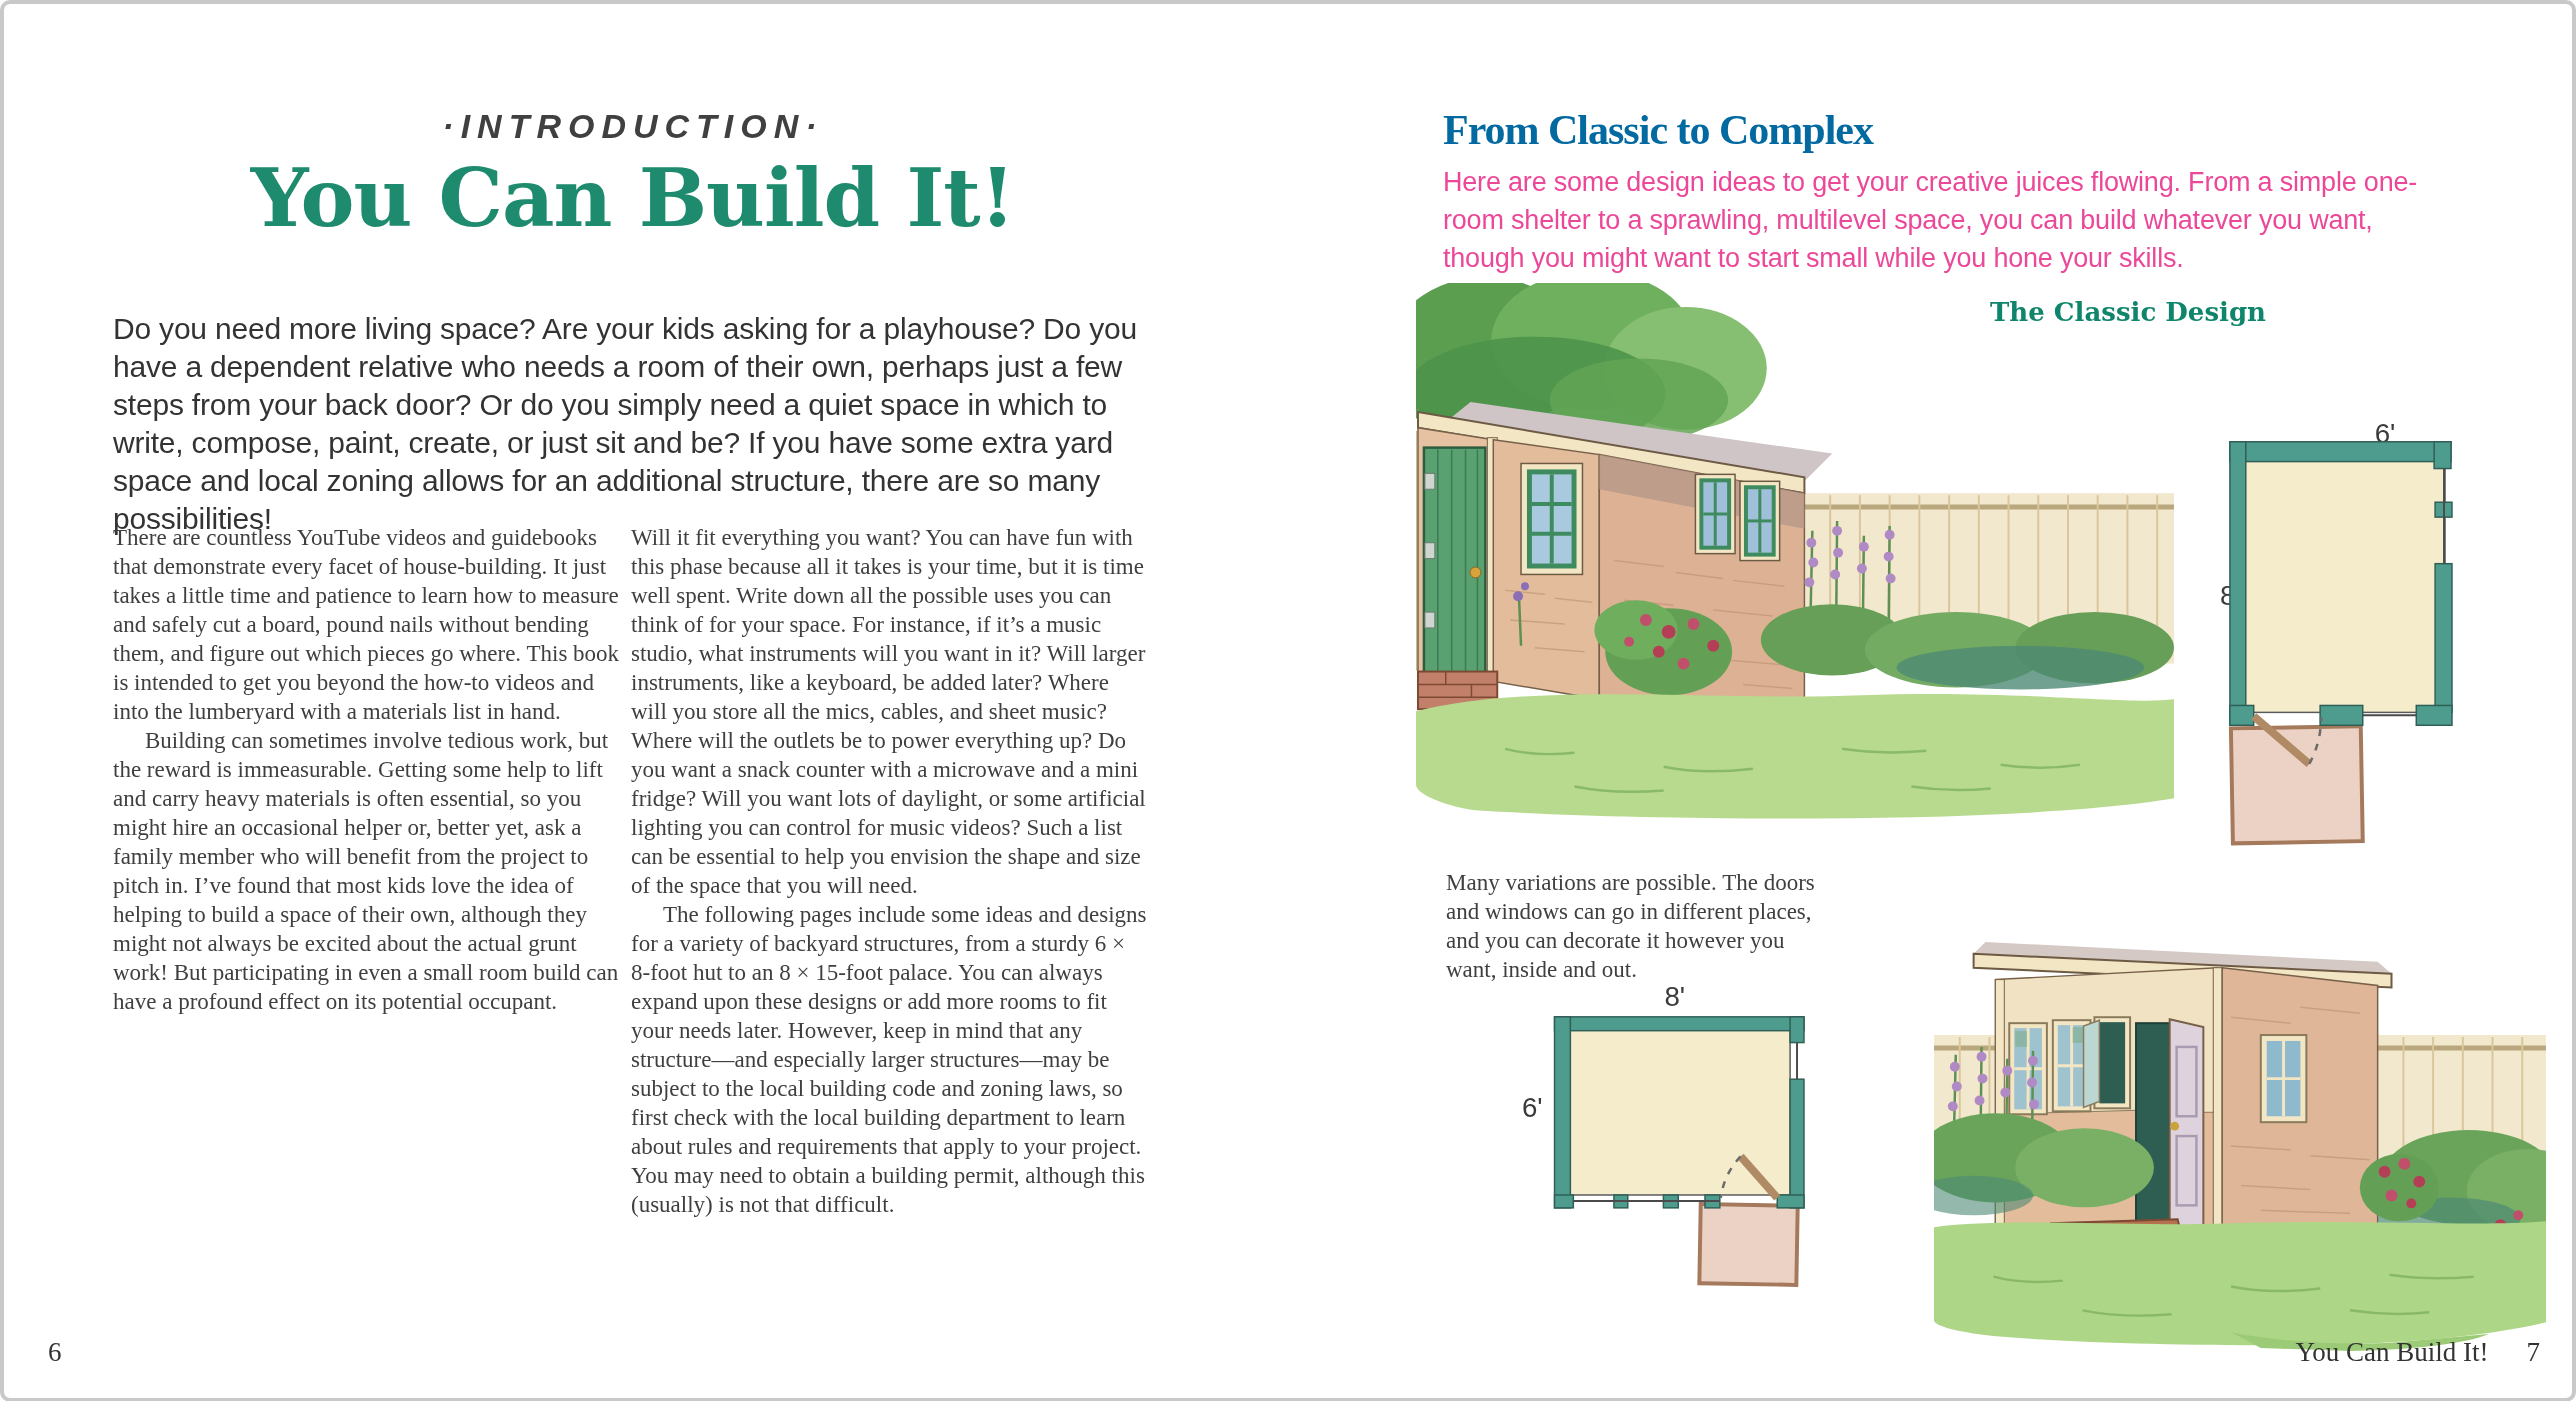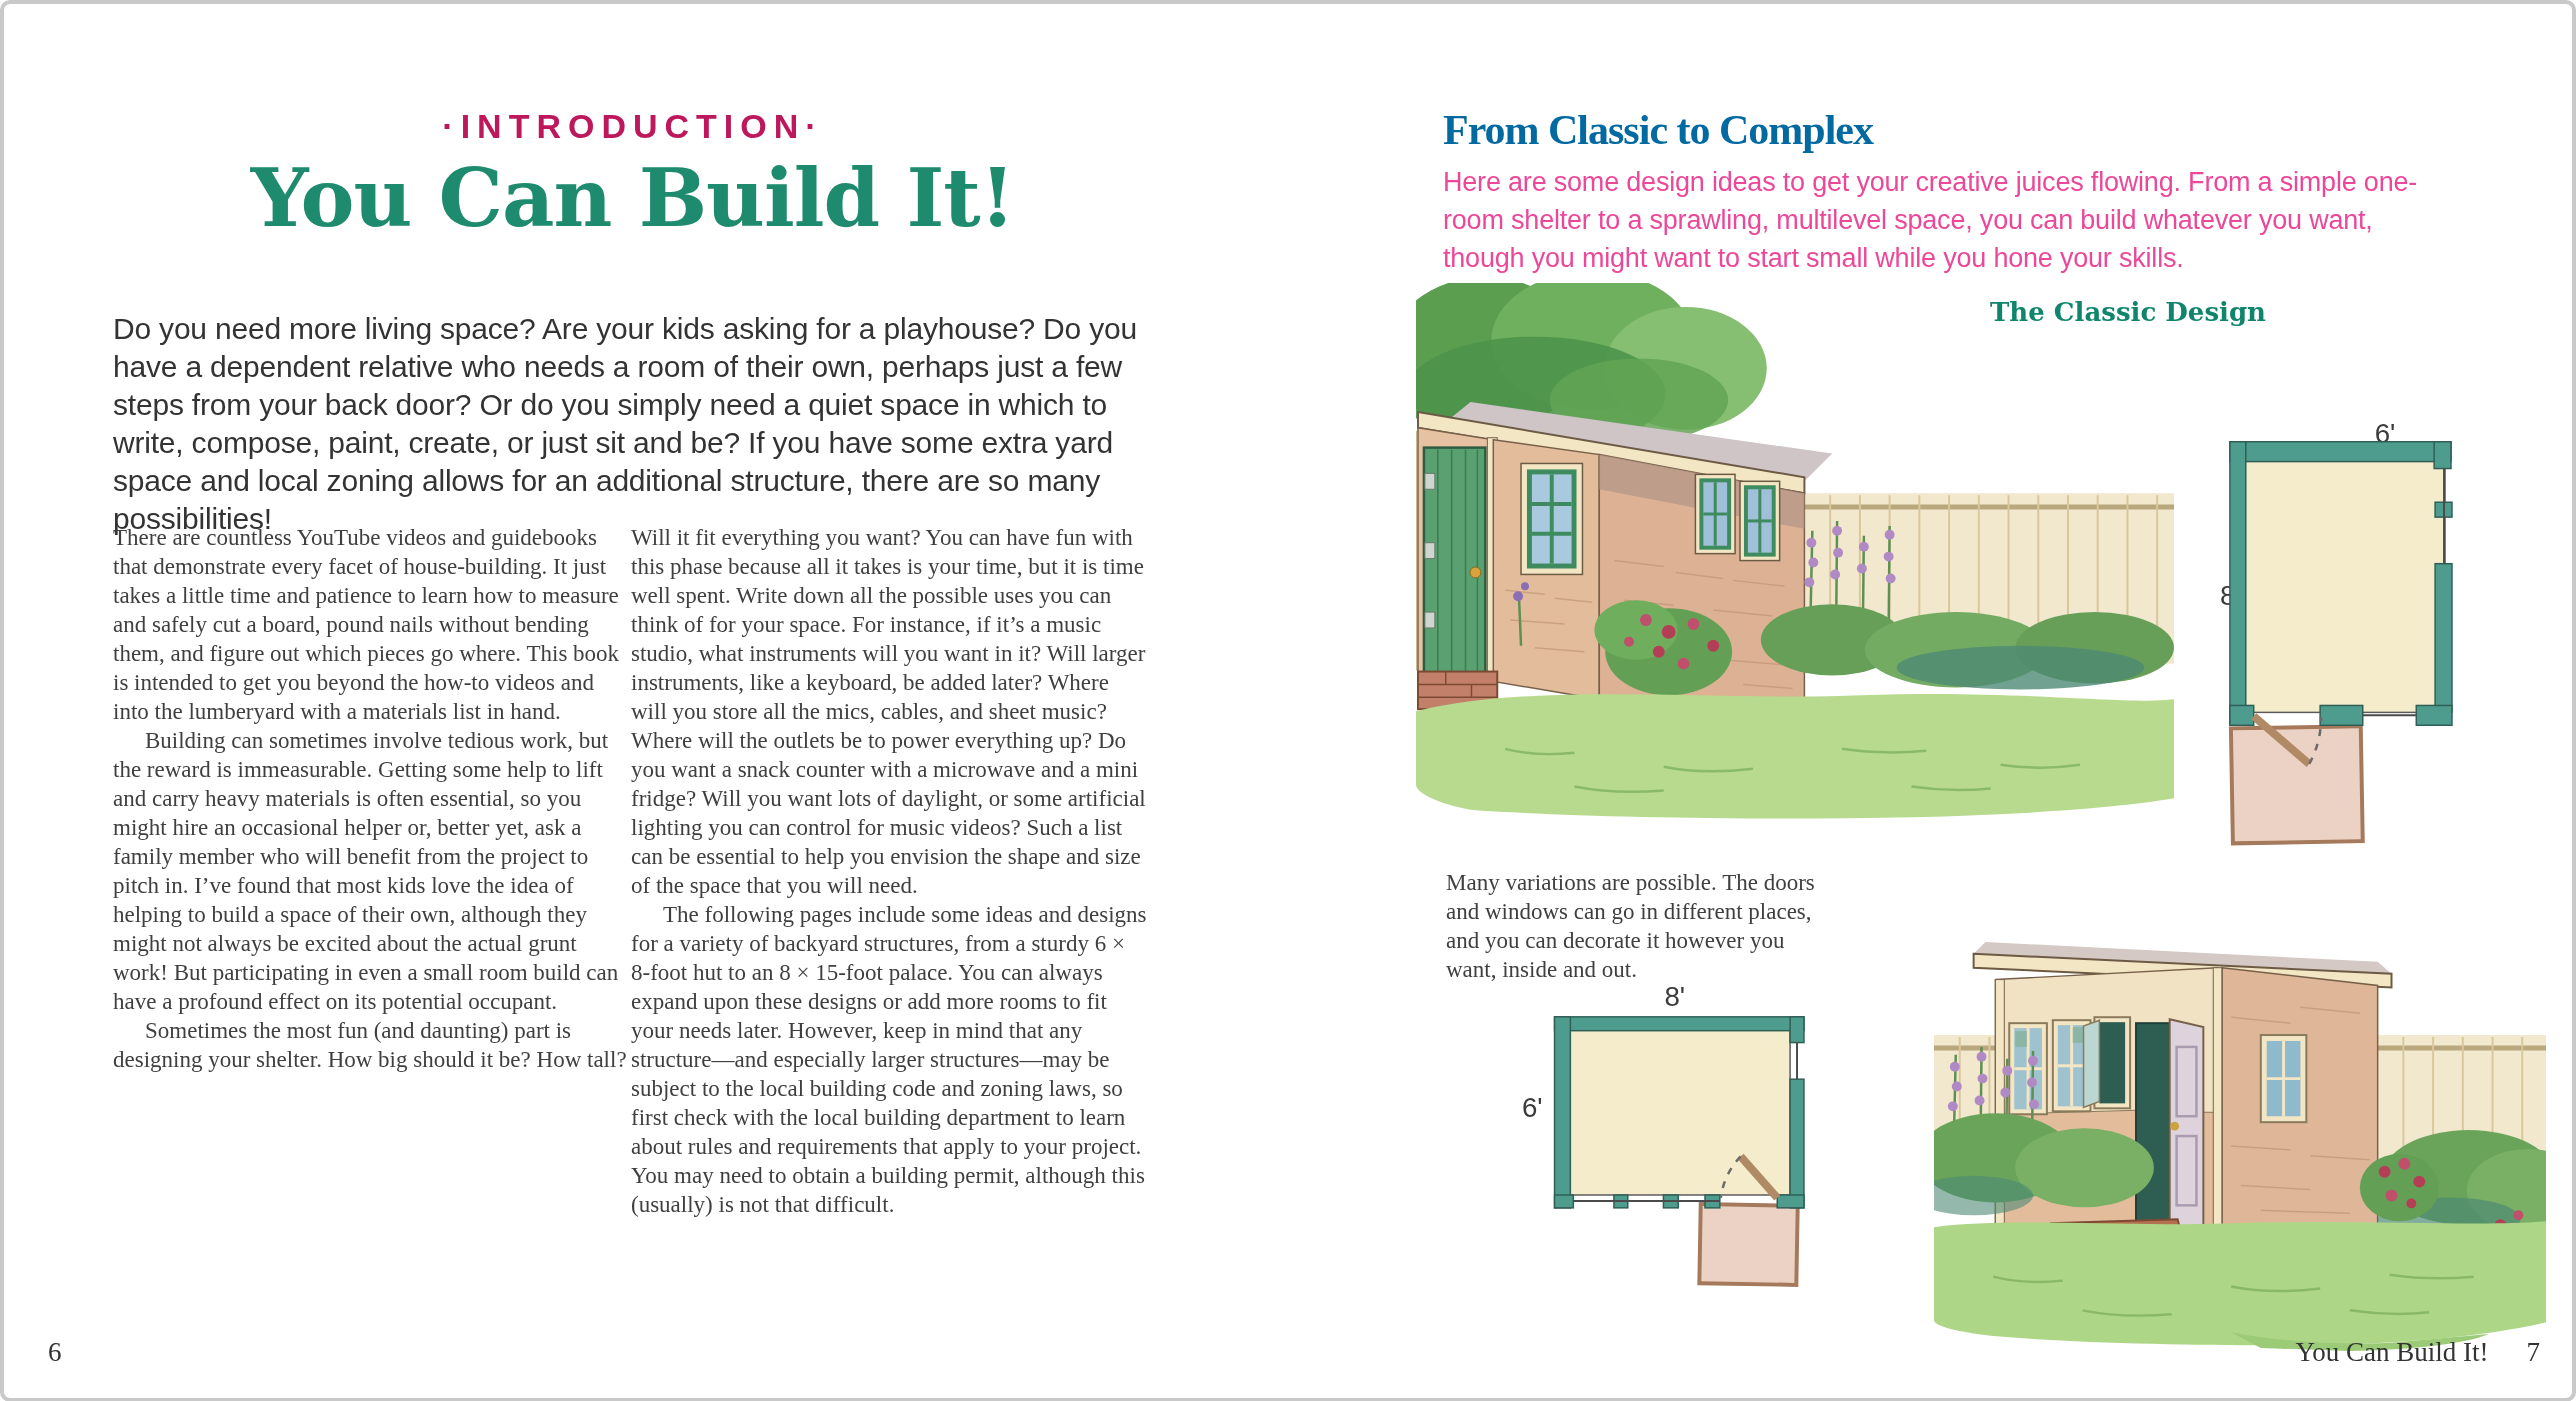--- a/index.html
+++ b/index.html
@@ -6,21 +6,21 @@
   .spread{
     position:relative;width:2576px;height:1402px;box-sizing:border-box;
     background:#ffffff;border:4px solid #c9c9c9;border-radius:10px;overflow:hidden;
     font-family:"Liberation Serif","DejaVu Serif",serif;color:#3c3c3c;
   }
   .abs{position:absolute;}
   
   .kicker{
     left:109px;top:103px;width:1040px;text-align:center;
     font-family:"Liberation Sans","DejaVu Sans",sans-serif;font-weight:bold;
-    font-size:34px;letter-spacing:7px;color:#be185d;
+    font-size:34px;letter-spacing:7px;color:#404040;font-style:italic;
   }
   .big-title{
     left:54px;top:147px;width:1149px;text-align:center;
     font-family:"DejaVu Serif","Liberation Serif",serif;font-weight:bold;
     font-size:81px;line-height:1.15;color:#1e8b6e;letter-spacing:-1px;
   }
   .intro-par{
     left:109px;top:266px;width:1045px;
     font-family:"Liberation Sans","DejaVu Sans",sans-serif;
     font-size:30px;line-height:38px;color:#333333;letter-spacing:-0.2px;margin-top:40px;
@@ -73,21 +73,20 @@
 <div class="spread">
 
   <div class="abs kicker">·INTRODUCTION·</div>
   <div class="abs big-title">You Can Build It!</div>
   <div class="abs intro-par">Do you need more living space? Are your kids asking for a playhouse? Do you have a dependent relative who needs a room of their own, perhaps just a few steps from your back door? Or do you simply need a quiet space in which to write, compose, paint, create, or just sit and be? If you have some extra yard space and local zoning allows for an additional structure, there are so many possibilities!</div>
 
   <div class="abs columns">
     <div class="col">
       <p>There are countless YouTube videos and guidebooks that demonstrate every facet of house-building. It just takes a little time and patience to learn how to measure and safely cut a board, pound nails without bending them, and figure out which pieces go where. This book is intended to get you beyond the how-to videos and into the lumberyard with a materials list in hand.</p>
       <p class="indent">Building can sometimes involve tedious work, but the reward is immeasurable. Getting some help to lift and carry heavy materials is often essential, so you might hire an occasional helper or, better yet, ask a family member who will benefit from the project to pitch in. I’ve found that most kids love the idea of helping to build a space of their own, although they might not always be excited about the actual grunt work! But participating in even a small room build can have a profound effect on its potential occupant.</p>
-      <p class="indent">Sometimes the most fun (and daunting) part is designing your shelter. How big should it be? How tall?</p>
     </div>
     <div class="col">
       <p>Will it fit everything you want? You can have fun with this phase because all it takes is your time, but it is time well spent. Write down all the possible uses you can think of for your space. For instance, if it’s a music studio, what instruments will you want in it? Will larger instruments, like a keyboard, be added later? Where will you store all the mics, cables, and sheet music? Where will the outlets be to power everything up? Do you want a snack counter with a microwave and a mini fridge? Will you want lots of daylight, or some artificial lighting you can control for music videos? Such a list can be essential to help you envision the shape and size of the space that you will need.</p>
       <p class="indent">The following pages include some ideas and designs for a variety of backyard structures, from a sturdy 6 × 8-foot hut to an 8 × 15-foot palace. You can always expand upon these designs or add more rooms to fit your needs later. However, keep in mind that any structure—and especially larger structures—may be subject to the local building code and zoning laws, so first check with the local building department to learn about rules and requirements that apply to your project. You may need to obtain a building permit, although this (usually) is not that difficult.</p>
     </div>
   </div>
 
   <div class="abs footer-left">6</div>
 
   <div class="abs rp-heading">From Classic to Complex</div>

